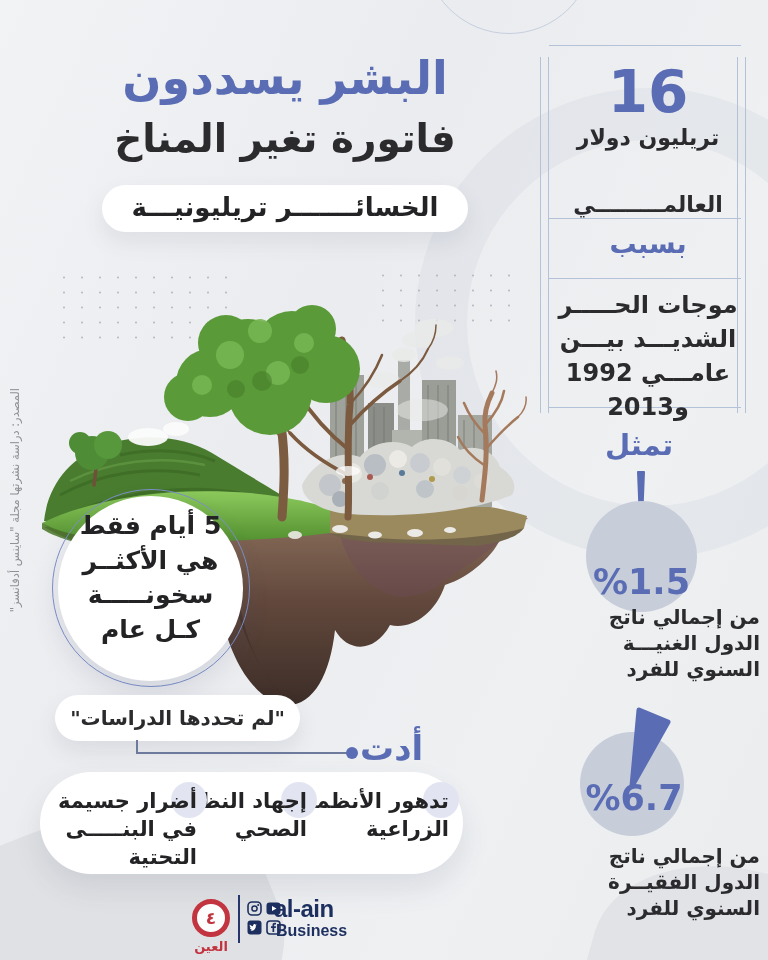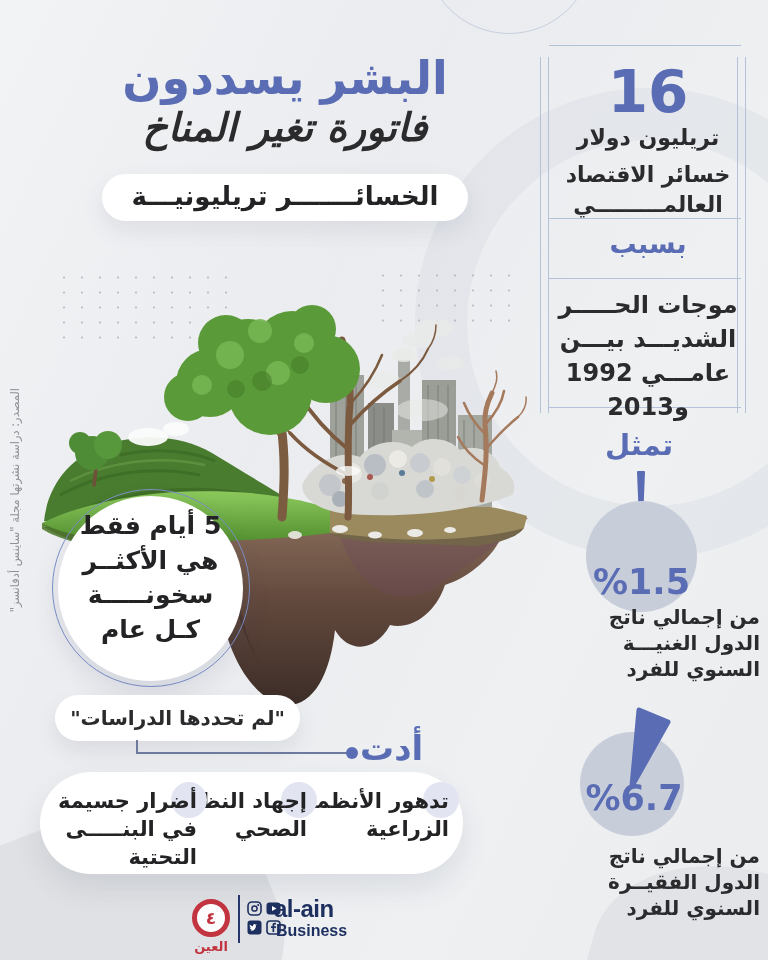--- a/index.html
+++ b/index.html
@@ -12,21 +12,21 @@
   .abs{position:absolute;}
   
   .wm-ring{border-radius:50%;border:52px solid rgba(178,183,195,.14);width:470px;height:470px;left:415px;top:88px;}
   .wm-arc-top{border-radius:50%;border:1.5px solid #c6cfdf;width:170px;height:170px;left:424px;top:-136px;background:transparent;}
   .wm-wave-bl{width:470px;height:290px;background:#dfe1e4;border-radius:45%;left:-180px;top:835px;transform:rotate(-22deg);}
   .wm-wave-br{width:340px;height:230px;background:#e1e3e6;border-radius:45%;left:585px;top:875px;transform:rotate(16deg);}
   .dots{background-image:radial-gradient(#a7abb2 1.1px,transparent 1.4px);background-size:18px 15px;opacity:.75;}
   
   .title-wrap{left:55px;top:52px;width:460px;text-align:center;}
   .title-1{font-size:46px;font-weight:bold;color:#5a6db4;line-height:1.15;}
-  .title-2{font-size:39px;font-weight:bold;color:#2b2b2e;line-height:1.2;margin-top:0;font-style:italic;}
+  .title-2{font-size:39px;font-weight:bold;color:#2b2b2e;line-height:1.2;margin-top:11px;}
   .badge{display:inline-block;background:#fff;border-radius:26px;padding:7px 30px 10px;margin-top:22px;
          font-size:26px;font-weight:bold;color:#232326;box-shadow:0 10px 22px rgba(70,80,110,.10);}
   
   .v-line{width:1px;background:#b3c2d8;top:57px;height:356px;}
   .h-line{height:1px;background:#b3c2d8;left:549px;width:192px;}
   .sb{left:550px;width:196px;text-align:center;color:#2b2b2e;}
   .sb-num{font-size:58px;font-weight:bold;color:#5a6db4;line-height:1;}
   .sb-unit{font-size:22px;font-weight:bold;margin-top:4px;}
   .sb-cap{font-size:22px;font-weight:bold;margin-top:10px;line-height:1.35;}
   .sb-because{font-size:27px;font-weight:bold;color:#5a6db4;}
@@ -90,21 +90,21 @@
   <div class="abs v-line" style="left:745px;"></div>
   <div class="abs h-line" style="top:45px;"></div>
   <div class="abs h-line" style="top:218px;"></div>
   <div class="abs h-line" style="top:278px;"></div>
   <div class="abs h-line" style="top:407px;"></div>
 
   <div class="abs sb" style="top:63px;">
     <div class="sb-num">16</div>
     <div class="sb-unit">تريليون دولار</div>
     <div class="sb-cap">
-      <span>خسائر الاقتصاد</span><br>
+      <br>
       <span>العالمـــــــــي</span>
     </div>
   </div>
   <div class="abs sb sb-because" style="top:228px;">بسبب</div>
   <div class="abs sb sb-cause" style="top:288px;">
     <span>موجات الحـــــر</span><br>
     <span>الشديـــد بيـــن</span><br>
     <span>عامـــي 1992</span><br>
     <span>و2013</span>
   </div>

